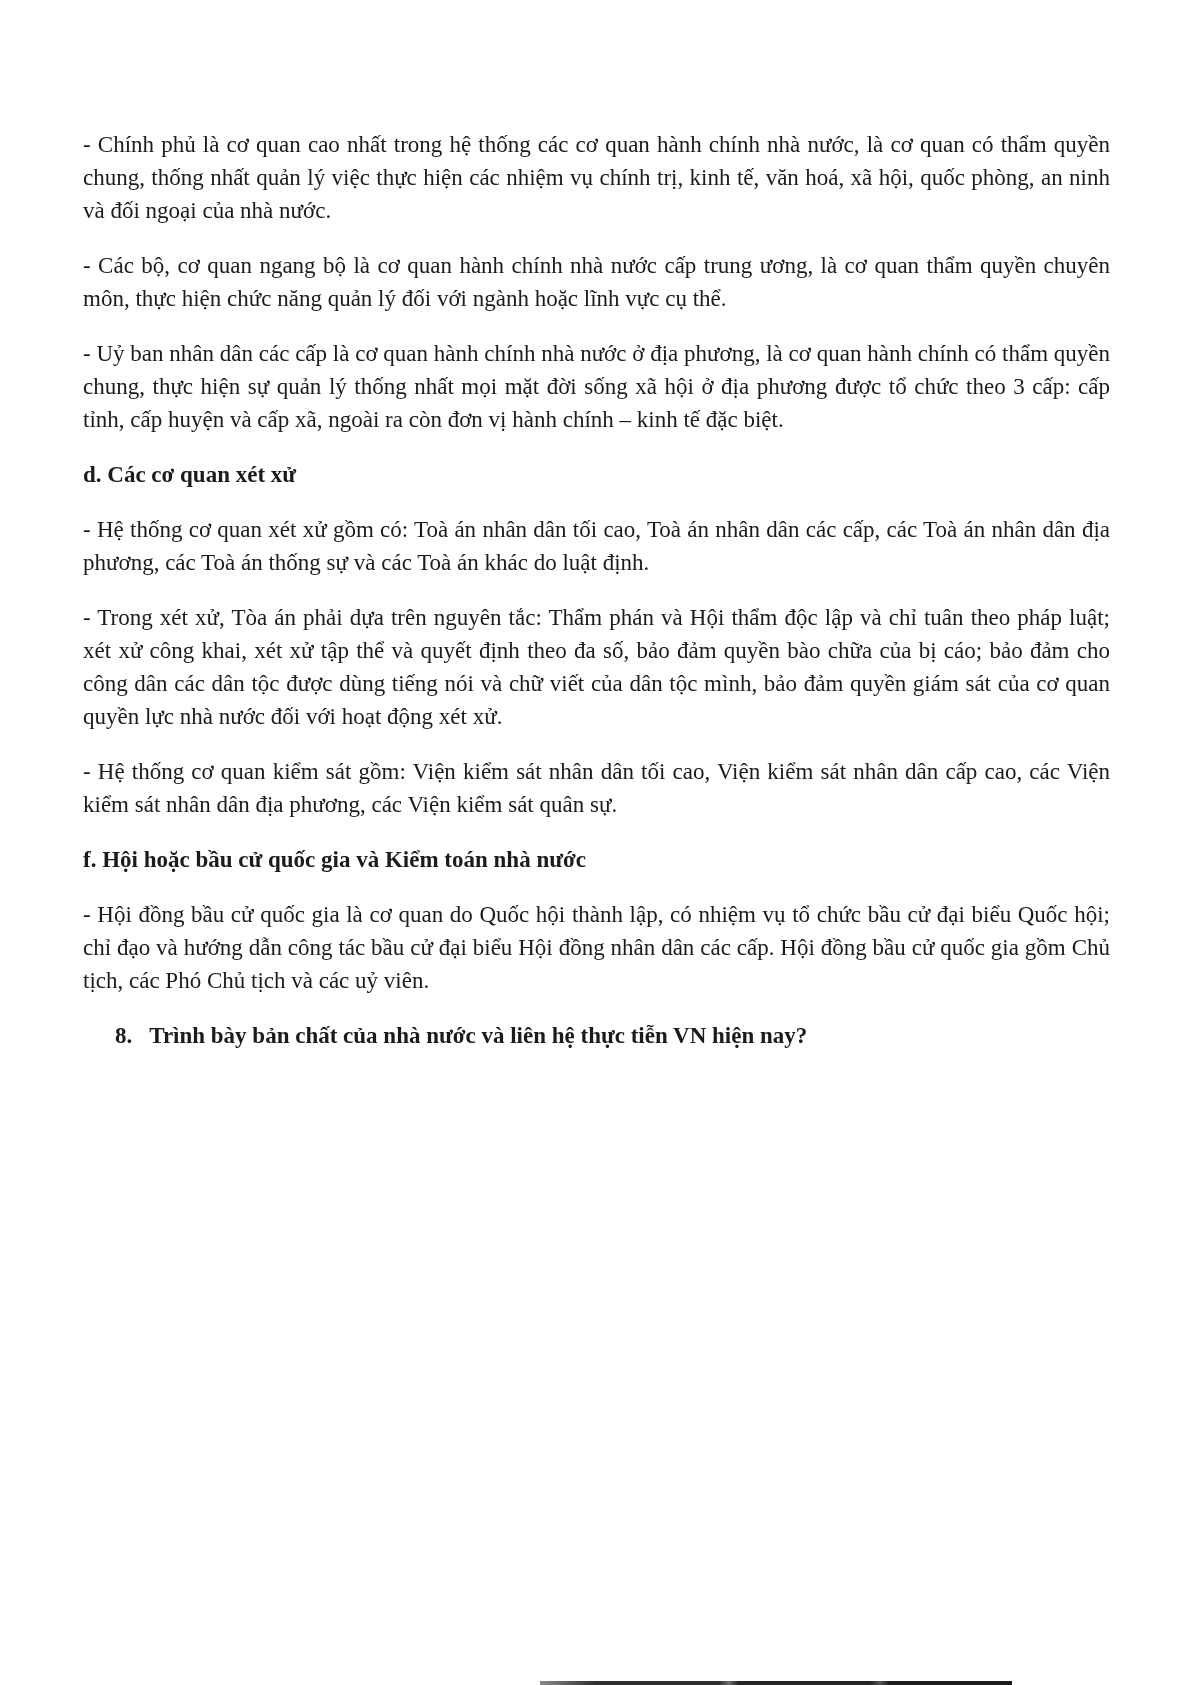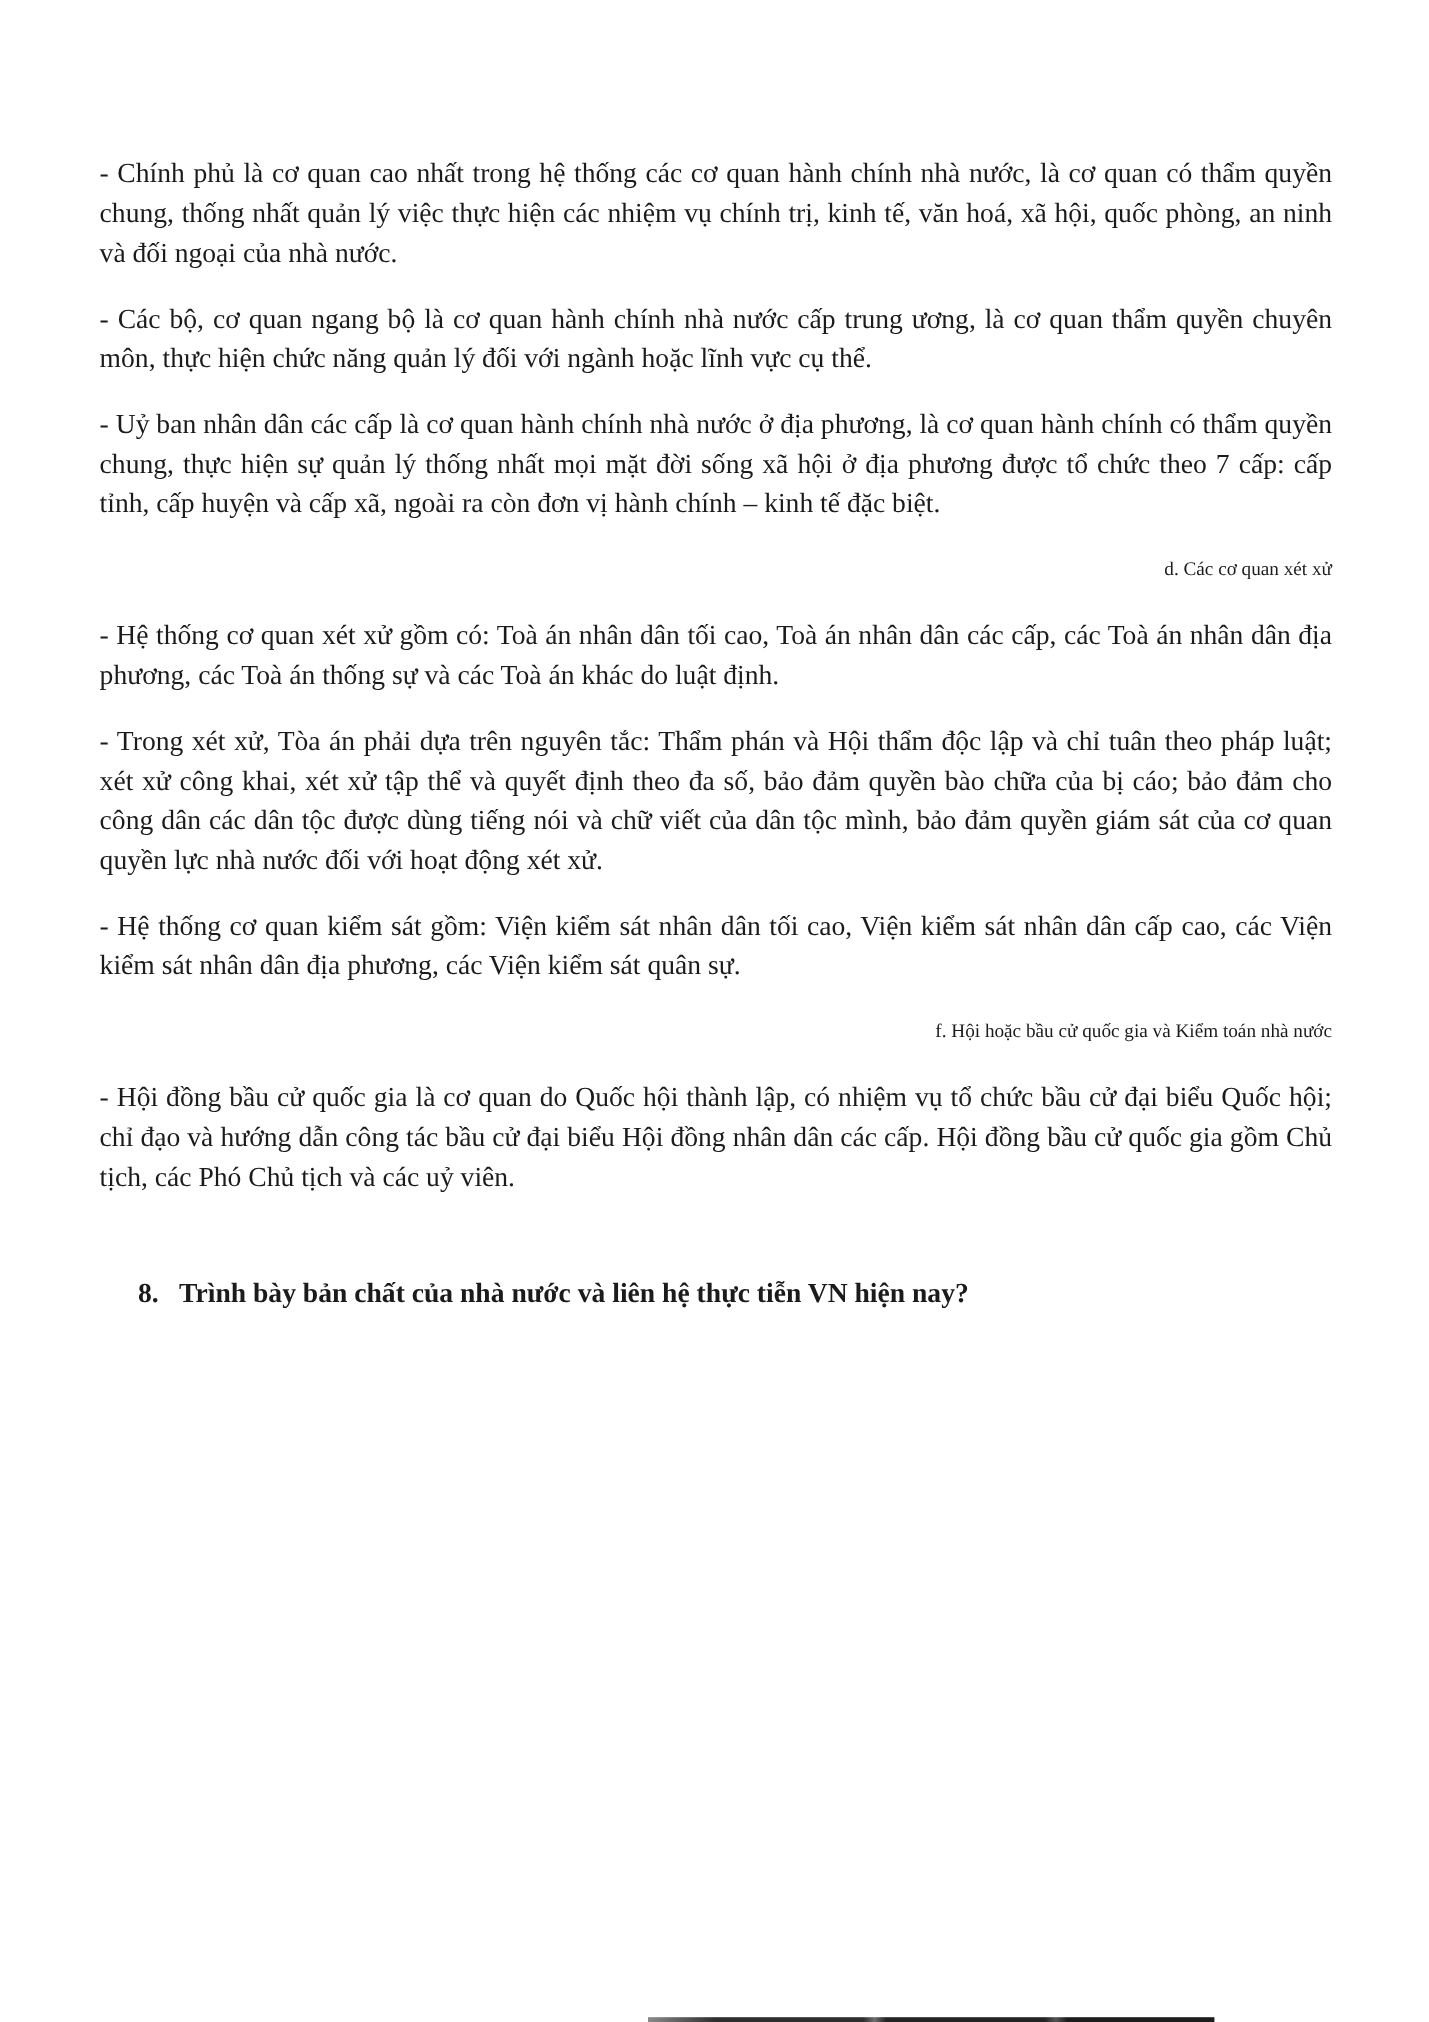--- a/index.html
+++ b/index.html
@@ -23,40 +23,39 @@
   }
   .para {
     margin: 0 0 22px 0;
     font-size: 23px;
     line-height: 33px;
     text-align: justify;
     font-weight: normal;
   }
   .head {
     margin: 2px 0 22px 0;
-    font-size: 16px;
+    font-size: 23px;
     line-height: 33px;
-    font-weight: normal;
-    text-align: right;
+    font-weight: bold;
+    text-align: left;
   }
   .question {
     margin: 4px 0 0 32px;
     font-size: 23px;
     line-height: 33px;
     font-weight: bold;
     display: flex;
     align-items: baseline;
   }
   .q-num {
     margin-right: 17px;
     flex: 0 0 auto;
   }
   .q-text {
     flex: 1 1 auto;
-    margin-top: 42px;
   }
   .bottom-artifact {
     position: absolute;
     left: 540px;
     bottom: 0;
     width: 472px;
     height: 4px;
     background: linear-gradient(to right,
       #8a8a8a 0%, #2e2e2e 12%, #2e2e2e 38%, #6f6f6f 40%,
       #242424 42%, #242424 70%, #555555 72%, #1d1d1d 74%,
@@ -65,21 +64,21 @@
 </style>
 </head>
 <body>
 
 <div class="page">
 
   <p class="para">- Chính phủ là cơ quan cao nhất trong hệ thống các cơ quan hành chính nhà nước, là cơ quan có thẩm quyền chung, thống nhất quản lý việc thực hiện các nhiệm vụ chính trị, kinh tế, văn hoá, xã hội, quốc phòng, an ninh và đối ngoại của nhà nước.</p>
 
   <p class="para">- Các bộ, cơ quan ngang bộ là cơ quan hành chính nhà nước cấp trung ương, là cơ quan thẩm quyền chuyên môn, thực hiện chức năng quản lý đối với ngành hoặc lĩnh vực cụ thể.</p>
 
-  <p class="para">- Uỷ ban nhân dân các cấp là cơ quan hành chính nhà nước ở địa phương, là cơ quan hành chính có thẩm quyền chung, thực hiện sự quản lý thống nhất mọi mặt đời sống xã hội ở địa phương được tổ chức theo 7 cấp: cấp tỉnh, cấp huyện và cấp xã, ngoài ra còn đơn vị hành chính – kinh tế đặc biệt.</p>
+  <p class="para">- Uỷ ban nhân dân các cấp là cơ quan hành chính nhà nước ở địa phương, là cơ quan hành chính có thẩm quyền chung, thực hiện sự quản lý thống nhất mọi mặt đời sống xã hội ở địa phương được tổ chức theo 3 cấp: cấp tỉnh, cấp huyện và cấp xã, ngoài ra còn đơn vị hành chính – kinh tế đặc biệt.</p>
 
   <h2 class="head">d. Các cơ quan xét xử</h2>
 
   <p class="para">- Hệ thống cơ quan xét xử gồm có: Toà án nhân dân tối cao, Toà án nhân dân các cấp, các Toà án nhân dân địa phương, các Toà án thống sự và các Toà án khác do luật định.</p>
 
   <p class="para">- Trong xét xử, Tòa án phải dựa trên nguyên tắc: Thẩm phán và Hội thẩm độc lập và chỉ tuân theo pháp luật; xét xử công khai, xét xử tập thể và quyết định theo đa số, bảo đảm quyền bào chữa của bị cáo; bảo đảm cho công dân các dân tộc được dùng tiếng nói và chữ viết của dân tộc mình, bảo đảm quyền giám sát của cơ quan quyền lực nhà nước đối với hoạt động xét xử.</p>
 
 
   <p class="para">- Hệ thống cơ quan kiểm sát gồm: Viện kiểm sát nhân dân tối cao, Viện kiểm sát nhân dân cấp cao, các Viện kiểm sát nhân dân địa phương, các Viện kiểm sát quân sự.</p>
 

